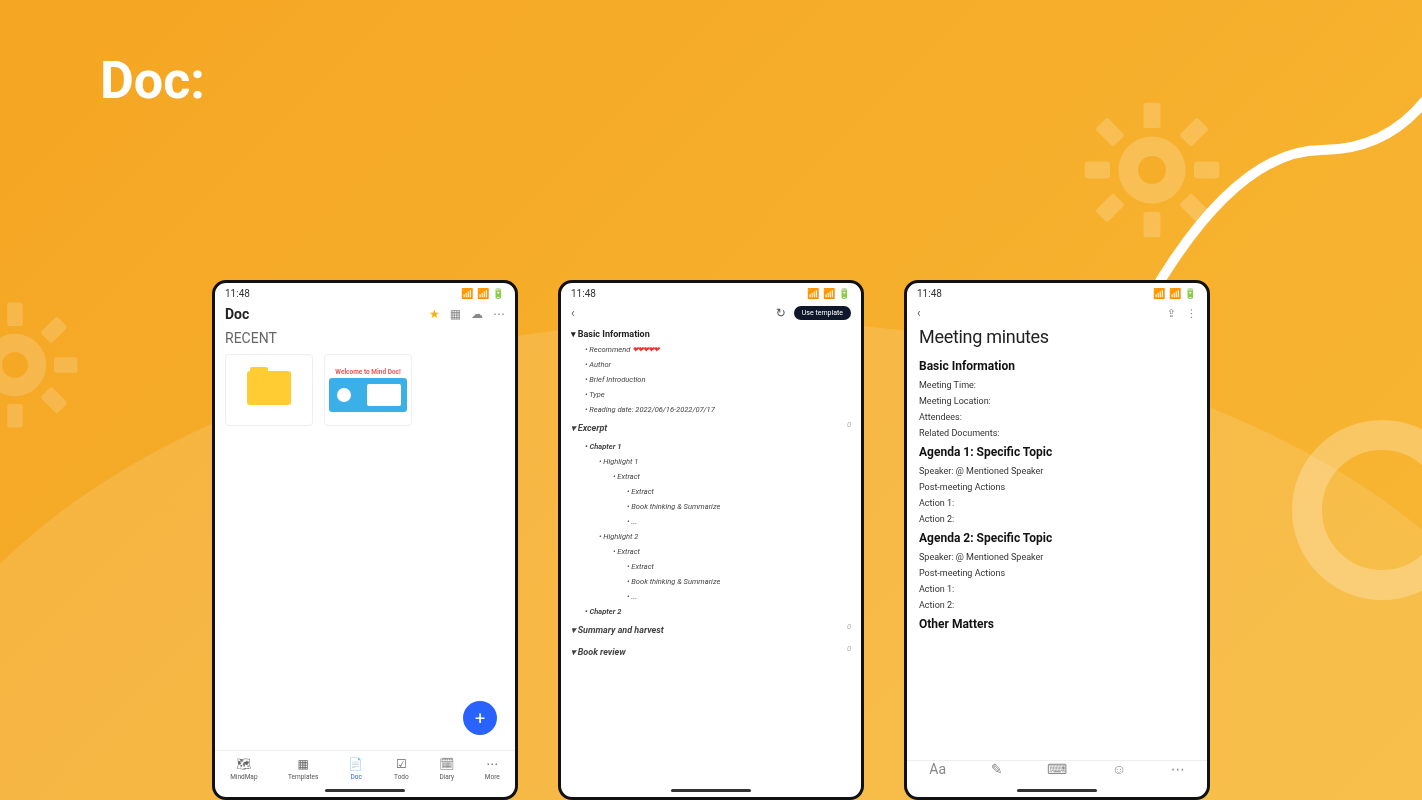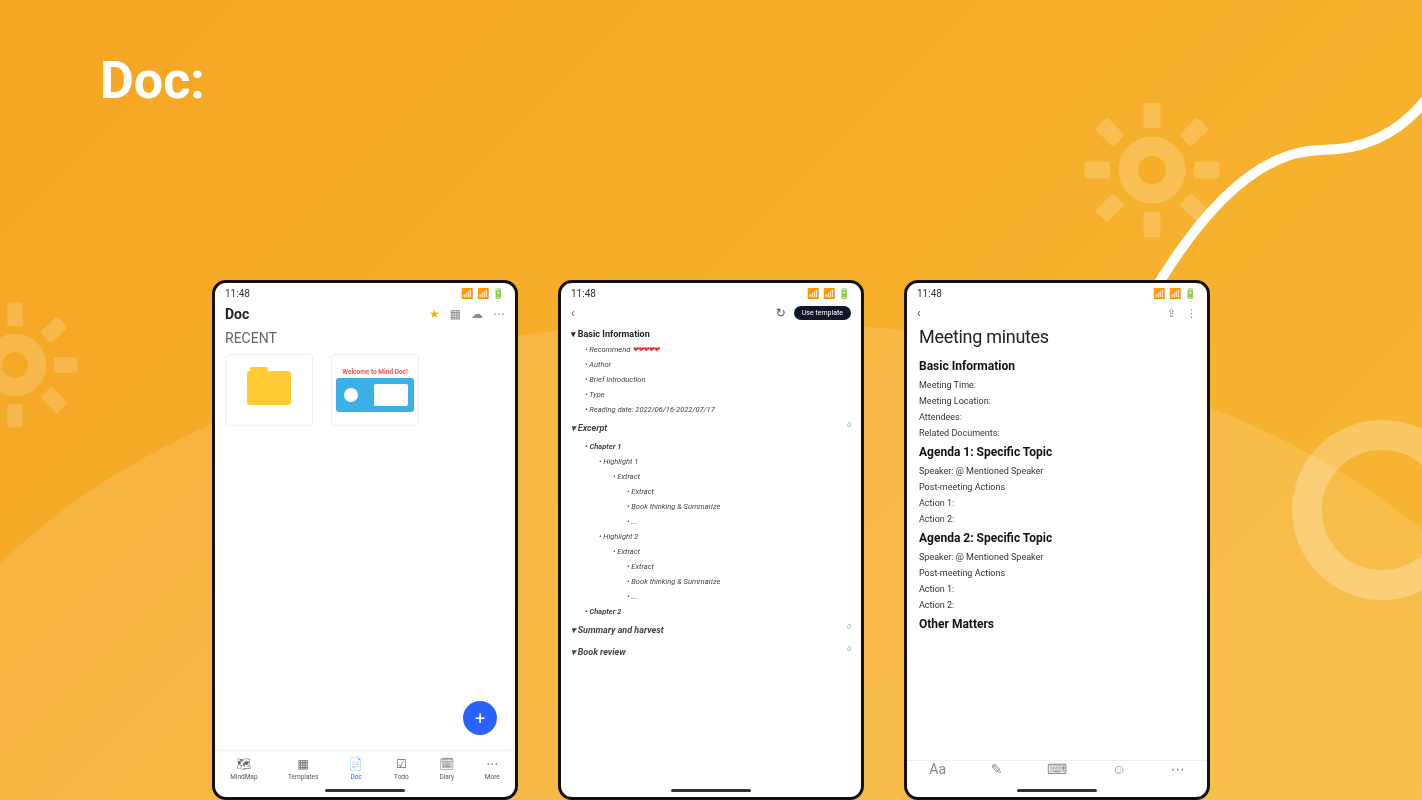--- a/index.html
+++ b/index.html
@@ -80,21 +80,21 @@
   
   .p1-header {
     display: flex; align-items: center;
     padding: 4px 10px 6px;
   }
   .p1-header .title { font-size: 14px; font-weight: 700; flex: 1; }
   .p1-header .hicon { margin-left: 10px; color: #888; font-size: 12px; }
   .p1-header .star { color: #f5b301; }
   .p1-label { padding: 2px 10px; font-size: 14px; color: #666; }
   .p1-grid {
-    display: flex; gap: 18px; padding: 6px 10px;
+    display: flex; gap: 11px; padding: 6px 10px;
   }
   .p1-card {
     width: 88px; height: 72px;
     border: 1px solid #eee; border-radius: 4px;
     background: #fff;
     display: flex; flex-direction: column;
     align-items: center; justify-content: center;
     font-size: 7px;
     position: relative;
     overflow: hidden;

